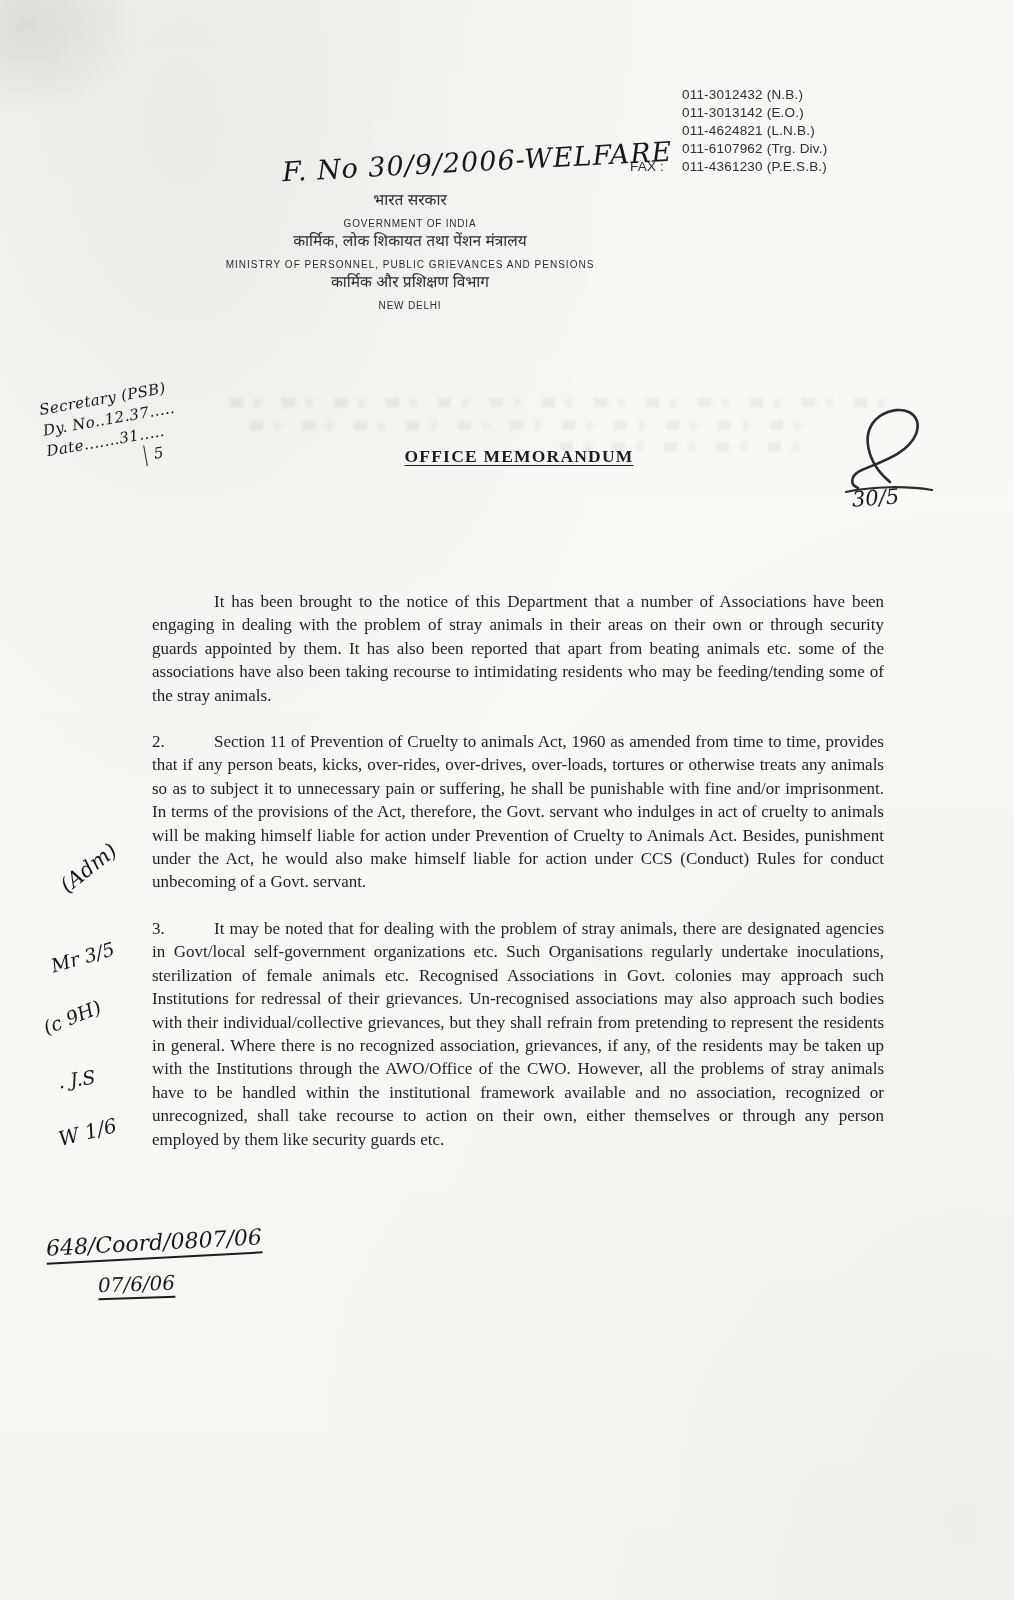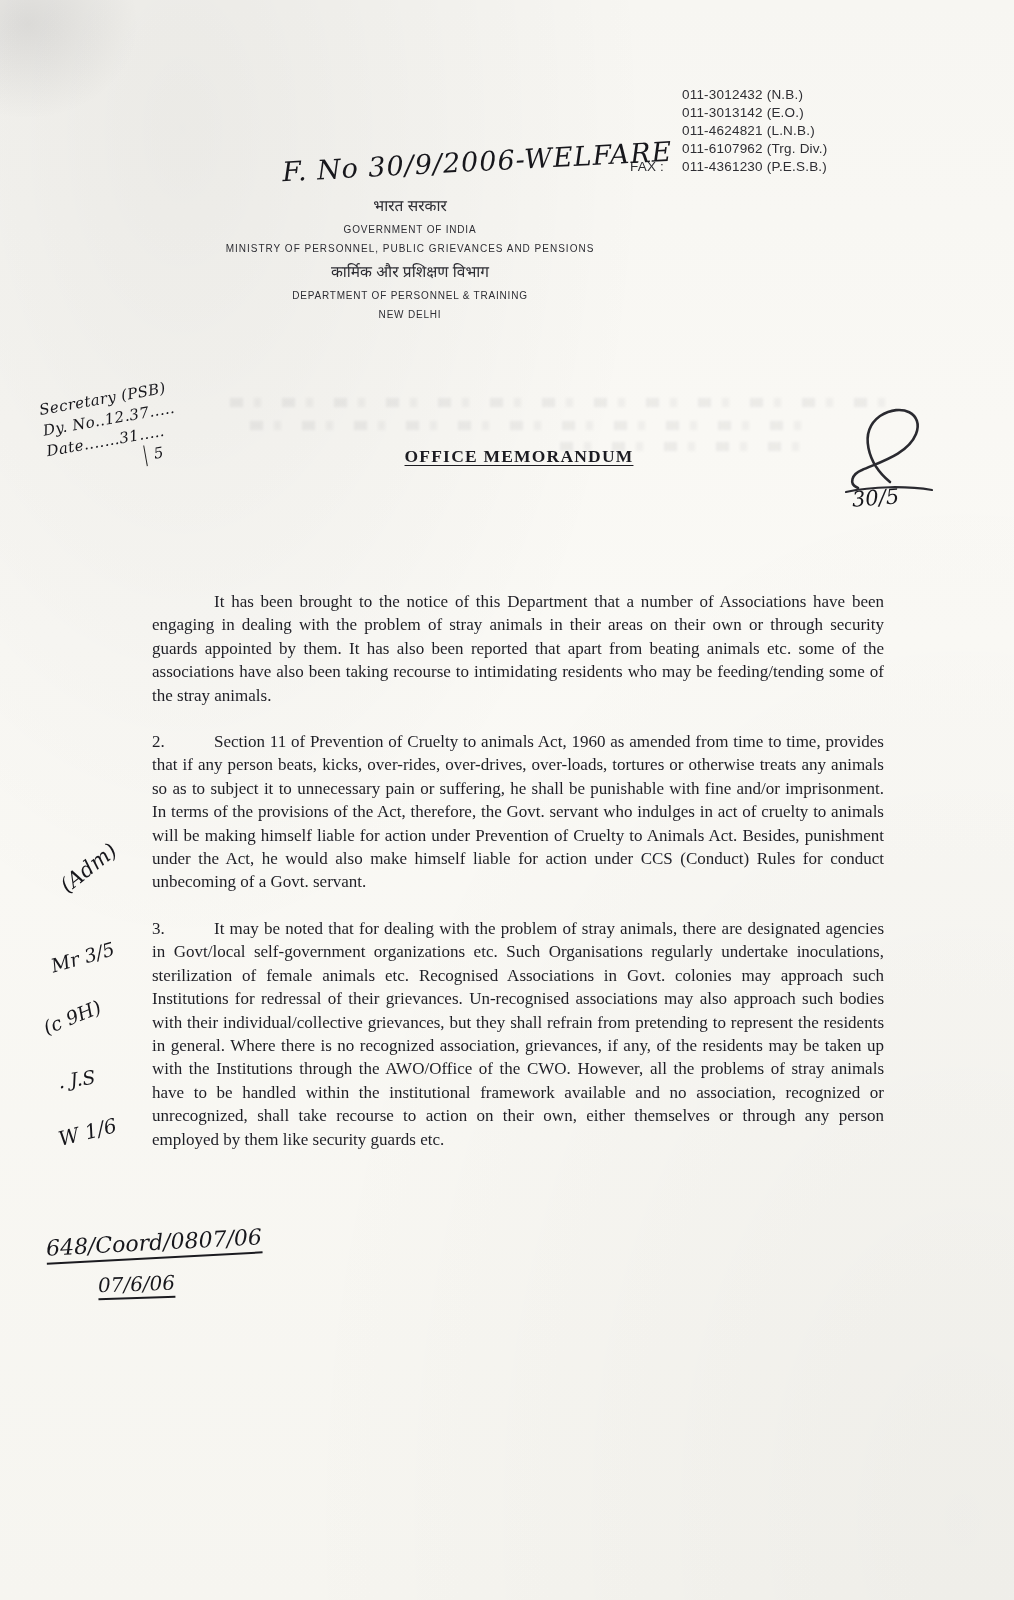--- a/index.html
+++ b/index.html
@@ -23,21 +23,21 @@
   .fax{left:630px;top:86px;font-size:13.5px;line-height:18px;color:#2e2e33;letter-spacing:.2px;align-items:flex-end;}
   .fax{display:flex;gap:8px;}
   .fax .fx-label{width:44px;}
   .fax .fx-line{white-space:nowrap;}
 
   
   .fileno{left:282px;top:146px;font-size:27px;transform:rotate(-3deg);letter-spacing:1px;}
 
   
   .hdr{left:90px;top:188px;width:640px;text-align:center;color:#2d2d33;}
-  .hdr .hi{font-size:15.5px;margin-top:6px;font-family:"Liberation Sans",sans-serif;}
+  .hdr .hi{font-size:15.5px;font-family:"Liberation Sans",sans-serif;}
   .hdr .en{font-size:10px;letter-spacing:.8px;margin-top:8px;}
   .hdr .en.wide{letter-spacing:1px;}
 
   
   .addr{left:628px;top:328px;width:260px;text-align:center;font-size:16.5px;line-height:21px;color:#1f1f26;}
   .addr .dated{text-align:right;padding-right:6px;}
 
   
   .stamp{left:44px;top:388px;transform:rotate(-10deg);font-size:15px;line-height:21px;letter-spacing:.4px;}
   .stamp .s5{margin-left:96px;border-left:1.5px solid #222;padding-left:8px;}
@@ -97,23 +97,23 @@
       <div class="fx-line">011-6107962 (Trg. Div.)</div>
       <div class="fx-line">011-4361230 (P.E.S.B.)</div>
     </div>
   </div>
 
   <div class="abs hw fileno">F. No 30/9/2006-WELFARE</div>
 
   <div class="abs hdr sans">
     <div class="hi">भारत सरकार</div>
     <div class="en">GOVERNMENT OF INDIA</div>
+    <div class="hi">कार्मिक, लोक शिकायत तथा पेंशन मंत्रालय</div>
     <div class="en wide">MINISTRY OF PERSONNEL, PUBLIC GRIEVANCES AND PENSIONS</div>
     <div class="hi">कार्मिक और प्रशिक्षण विभाग</div>
-    <div class="en">DEPARTMENT OF PERSONNEL &amp; TRAINING</div>
     <div class="en">NEW DELHI</div>
   </div>
 
 
   <div class="abs hw stamp">
     <div>Secretary (PSB)</div>
     <div>Dy. No..12.37.....</div>
     <div>Date.......31.....</div>
     <div class="s5">5</div>
   </div>

